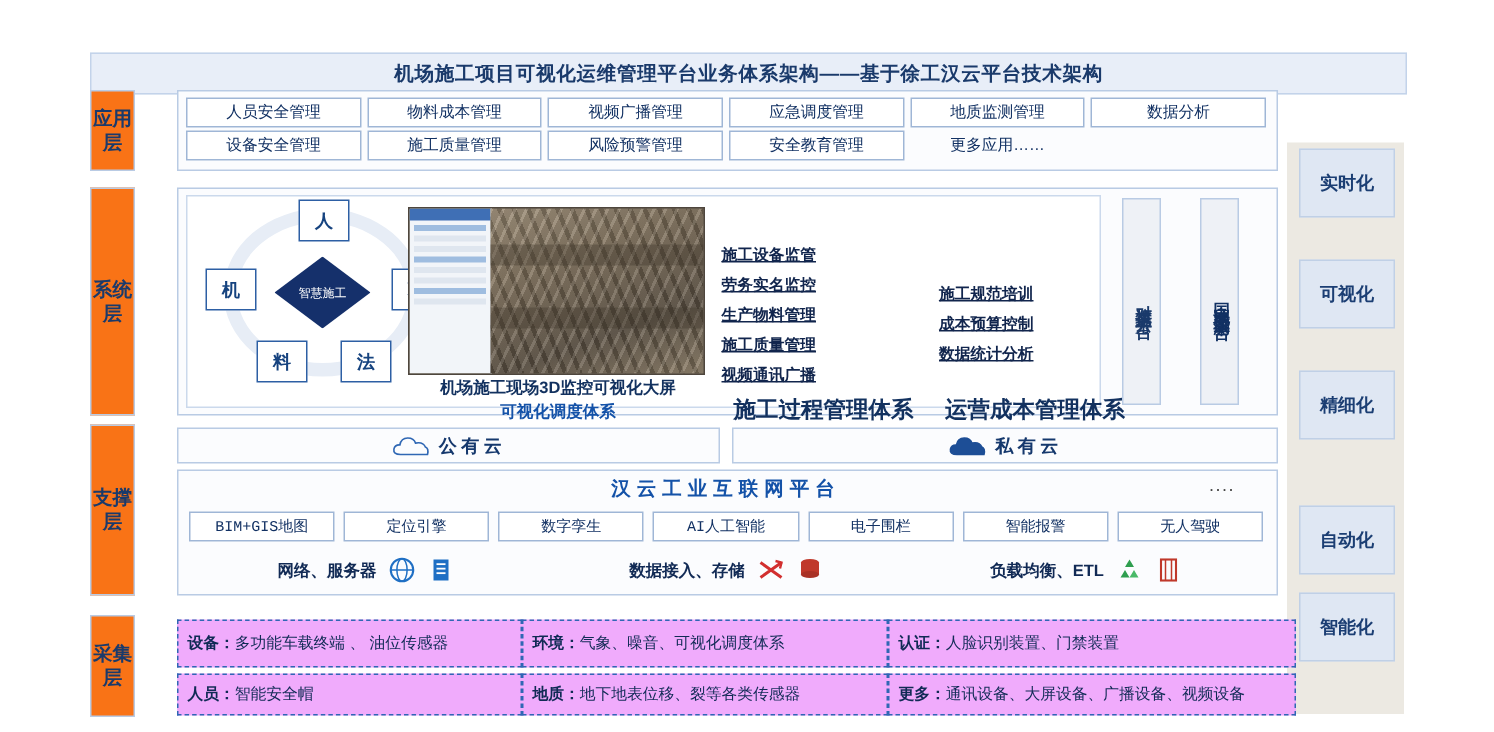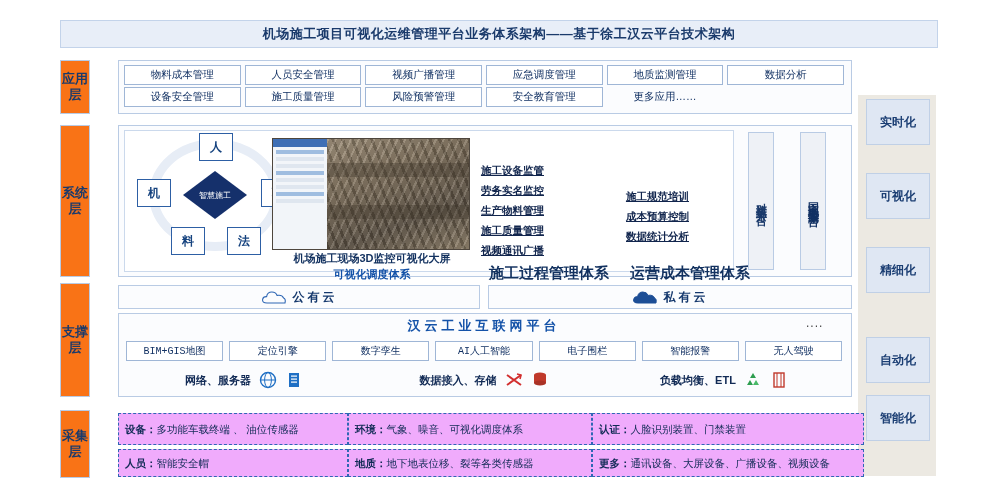--- a/index.html
+++ b/index.html
@@ -1,20 +1,20 @@
 <!DOCTYPE html>
 <html><head>
 <meta charset="utf-8">
 <style>
   html,body{margin:0;padding:0;}
   body{width:996px;height:488px;background:#ffffff;font-family:"Liberation Sans","DejaVu Sans",sans-serif;overflow:hidden;}
   #root{position:relative;width:996px;height:488px;}
 
   
-  .title-bar{position:absolute;left:60px;top:20px;width:876px;height:26px;background:#e8eef8;border:1px solid #c3d3ea;
+  .title-bar{position:absolute;left:60px;top:35px;width:876px;height:26px;background:#e8eef8;border:1px solid #c3d3ea;
     display:flex;align-items:center;justify-content:center;}
   .title-bar span{font-size:13px;font-weight:bold;color:#1a3a6b;letter-spacing:.5px;}
 
   
   .layer-label{position:absolute;background:#f97316;border:1px solid #b9cbe4;display:flex;align-items:center;justify-content:center;
      font-size:13px;font-weight:bold;color:#1a3a6b;text-align:center;line-height:16px;width:28px;}
   .ll-app{left:60px;top:60px;height:52px;}
   .ll-sys{left:60px;top:125px;height:150px;}
   .ll-sup{left:60px;top:283px;height:112px;}
   .ll-col{left:60px;top:410px;height:66px;}
@@ -135,22 +135,22 @@
 
   <div class="right-col"></div>
   <div class="chip chip1">实时化</div>
   <div class="chip chip2">可视化</div>
   <div class="chip chip3">精细化</div>
   <div class="chip chip4">自动化</div>
   <div class="chip chip5">智能化</div>
 
   <div class="app-box"></div>
   <div class="app-grid">
+    <div class="app-cell">人员安全管理</div>
     <div class="app-cell">物料成本管理</div>
-    <div class="app-cell">人员安全管理</div>
     <div class="app-cell">视频广播管理</div>
     <div class="app-cell">应急调度管理</div>
     <div class="app-cell">地质监测管理</div>
     <div class="app-cell">数据分析</div>
     <div class="app-cell">设备安全管理</div>
     <div class="app-cell">施工质量管理</div>
     <div class="app-cell">风险预警管理</div>
     <div class="app-cell">安全教育管理</div>
     <div class="app-cell plain">更多应用……</div>
   </div>

